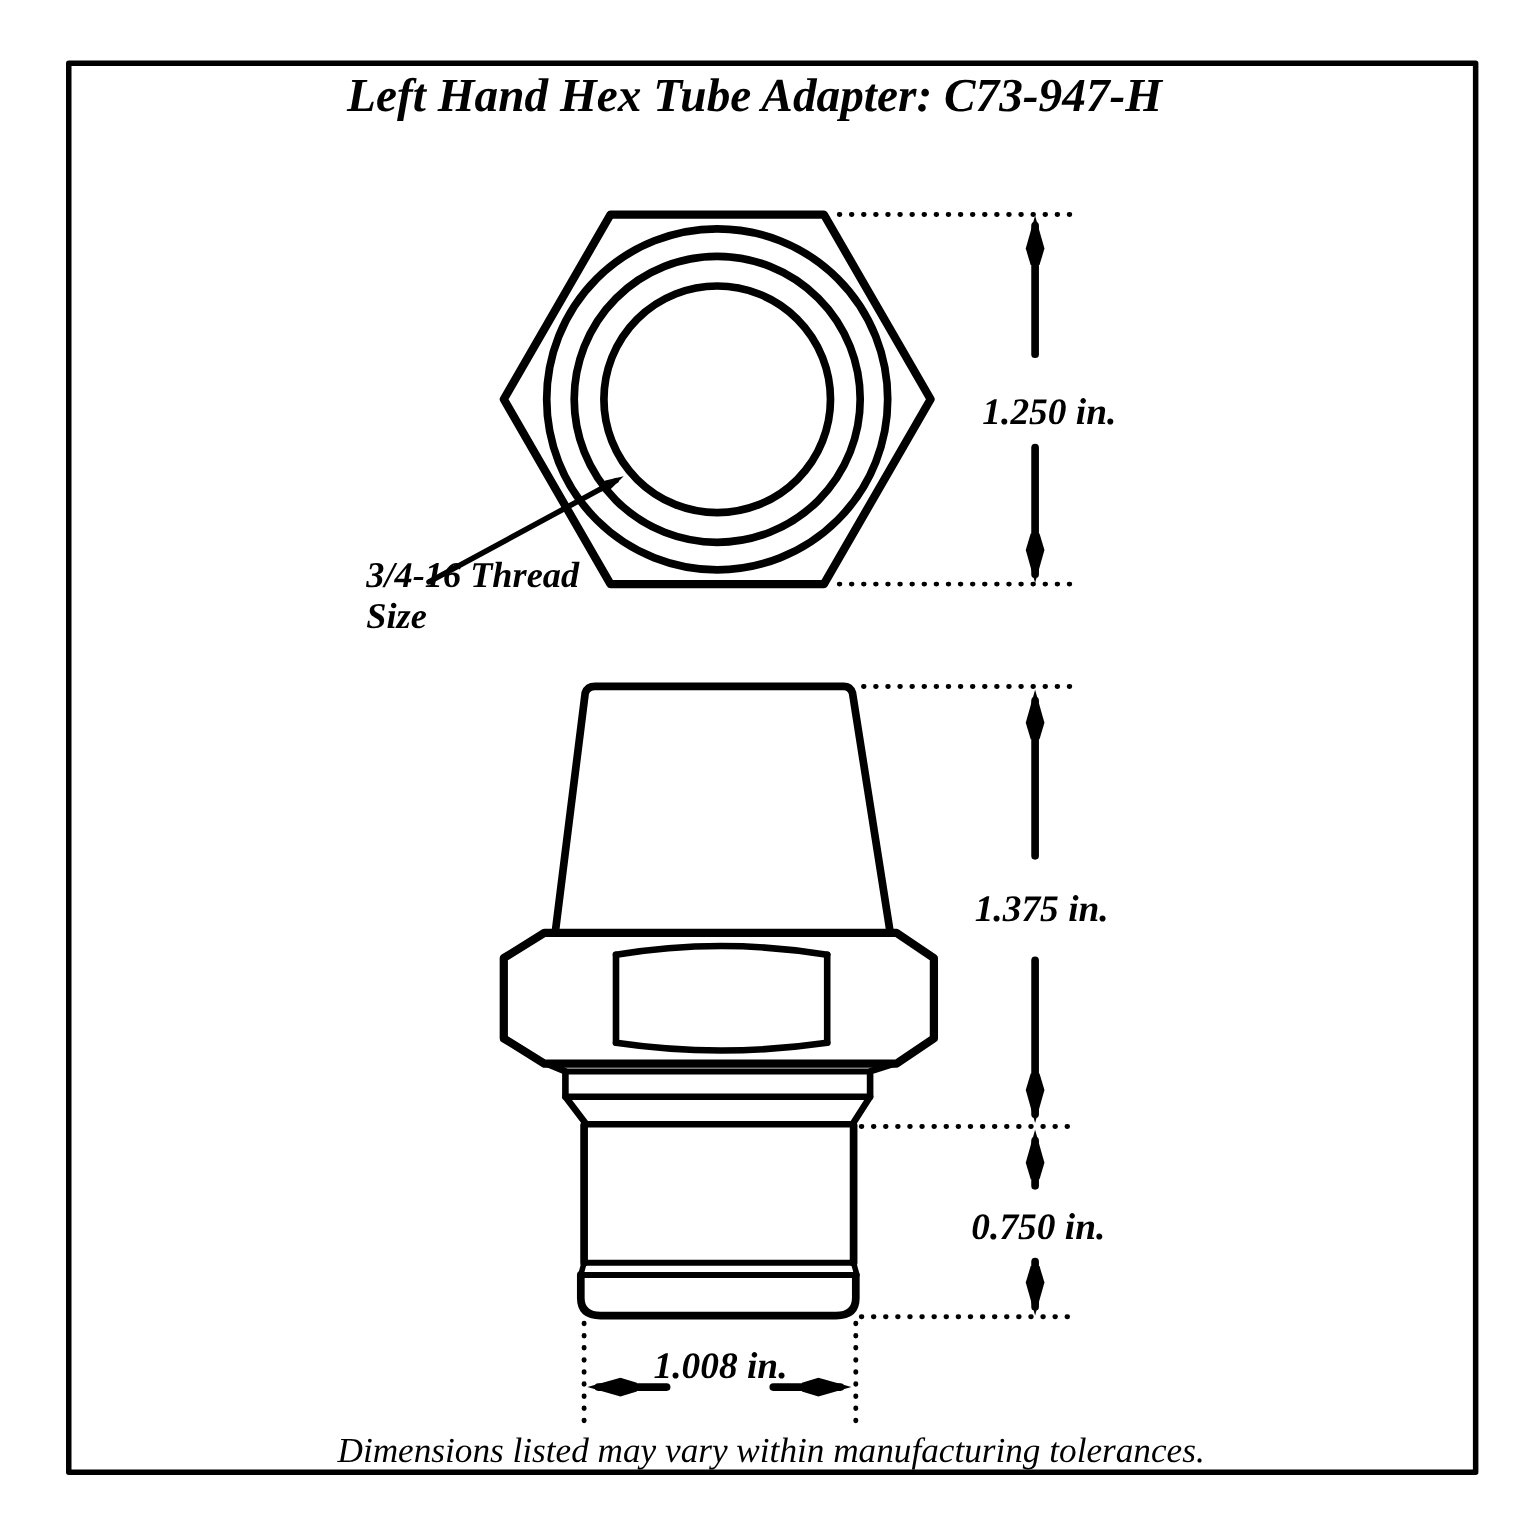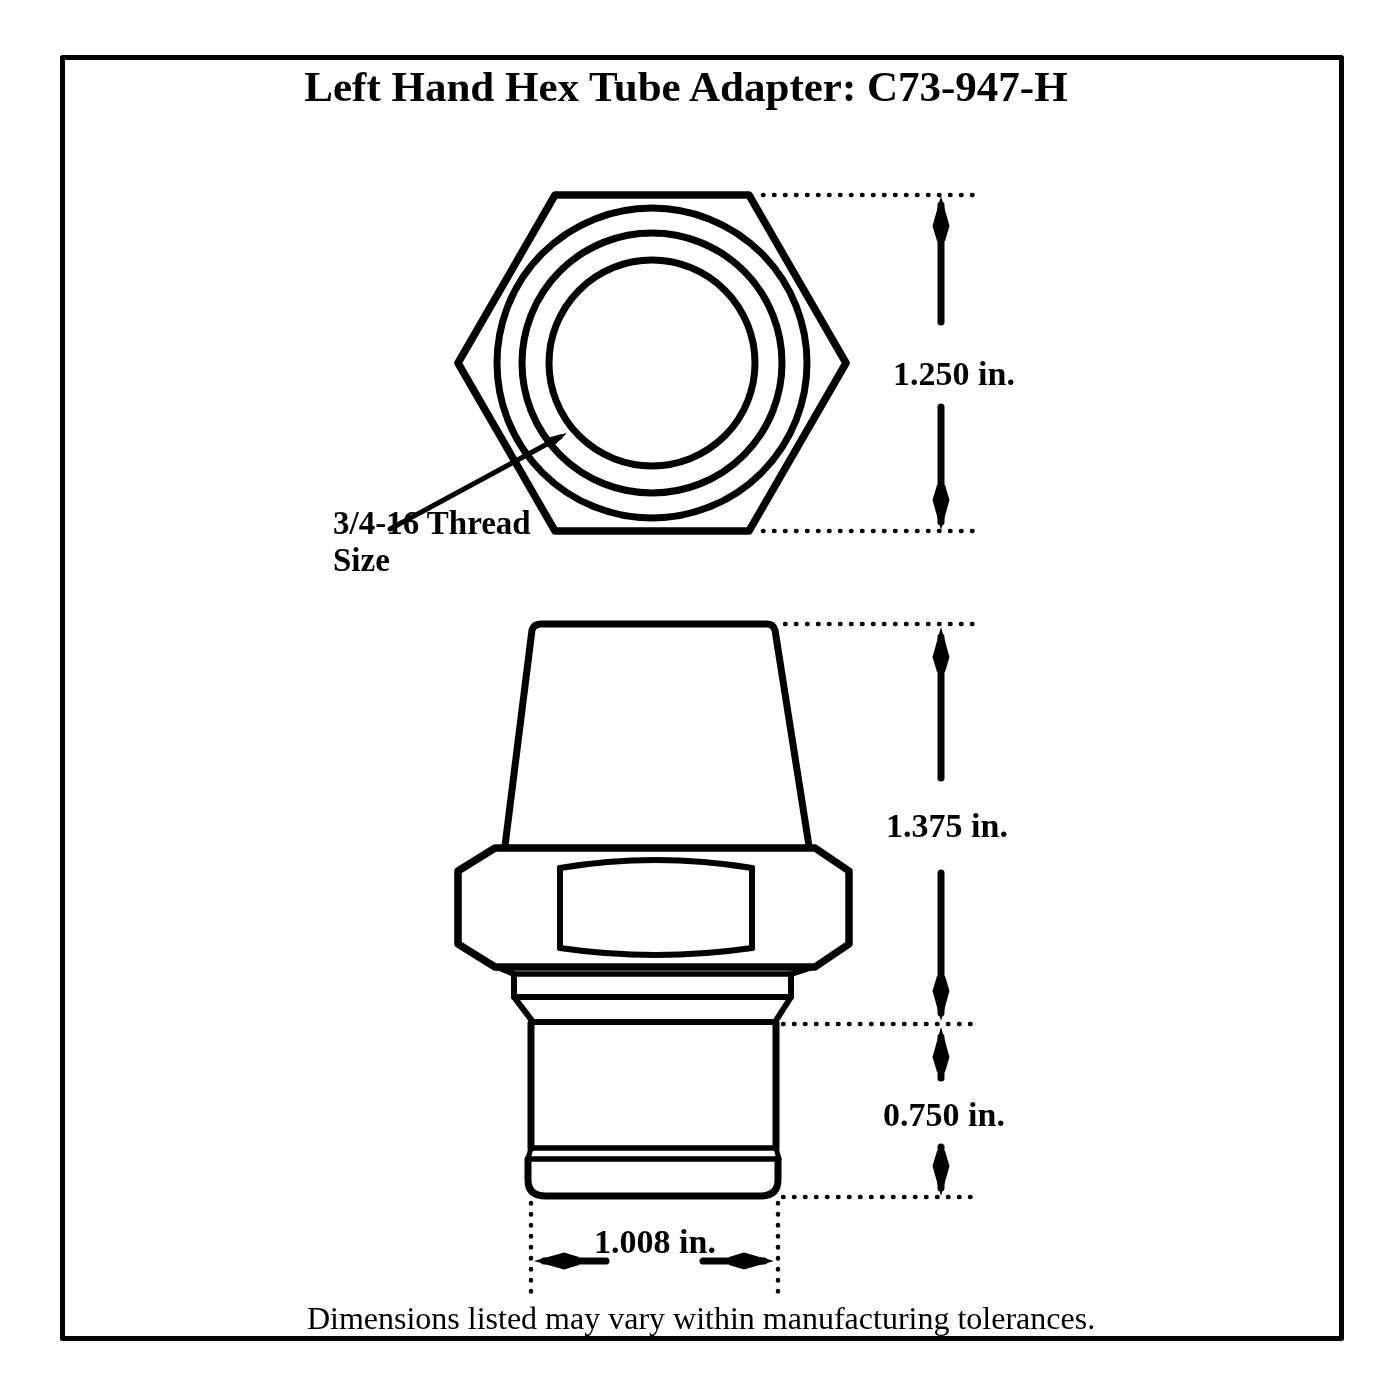--- a/index.html
+++ b/index.html
@@ -2,20 +2,21 @@
 <html><head>
 <meta charset="utf-8">
 <style>
   html, body { margin: 0; padding: 0; background: #ffffff; }
   .page {
     position: relative;
     width: 1400px;
     height: 1400px;
     background: #ffffff;
     font-family: "Liberation Serif", serif;
+    font-style: italic;
   }
   svg { position: absolute; left: 0; top: 0; }
   .ink   { stroke: #000000; fill: none; stroke-linecap: round; stroke-linejoin: round; }
   .fillink { fill: #000000; stroke: none; }
   .dotted { stroke: #000000; fill: none; stroke-width: 4.5; stroke-linecap: round; stroke-dasharray: 0.5 10.5; }
   text { fill: #000000; }
   .title-text   { font-size: 43px; font-weight: bold; }
   .dim-text     { font-size: 34px; font-weight: bold; }
   .thread-text  { font-size: 33px; font-weight: bold; }
   .note-text    { font-size: 32px; font-weight: normal; }

